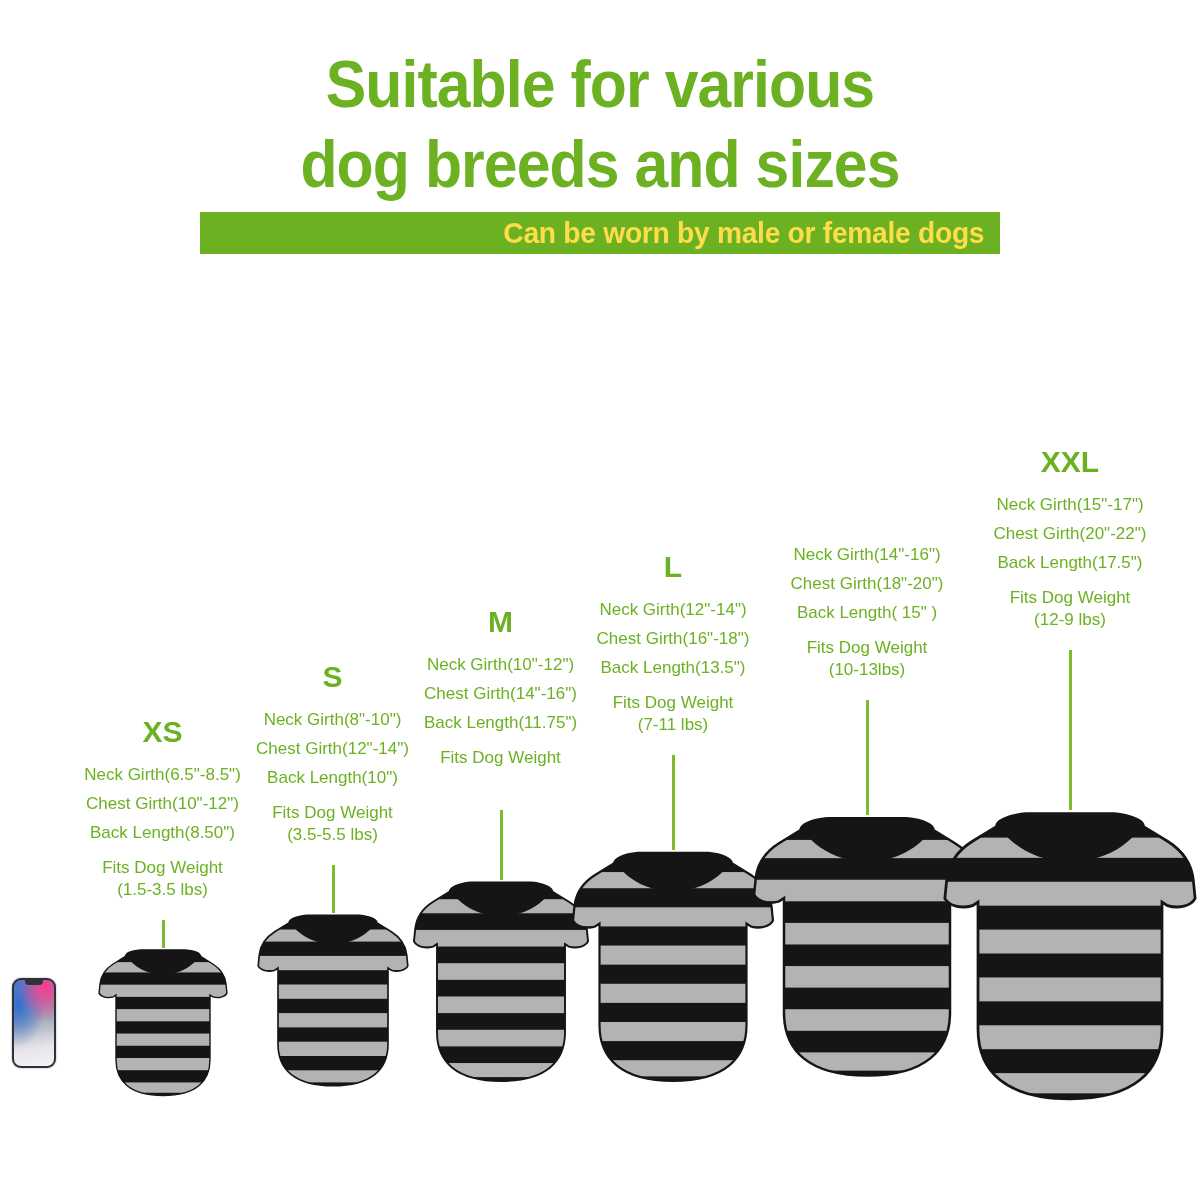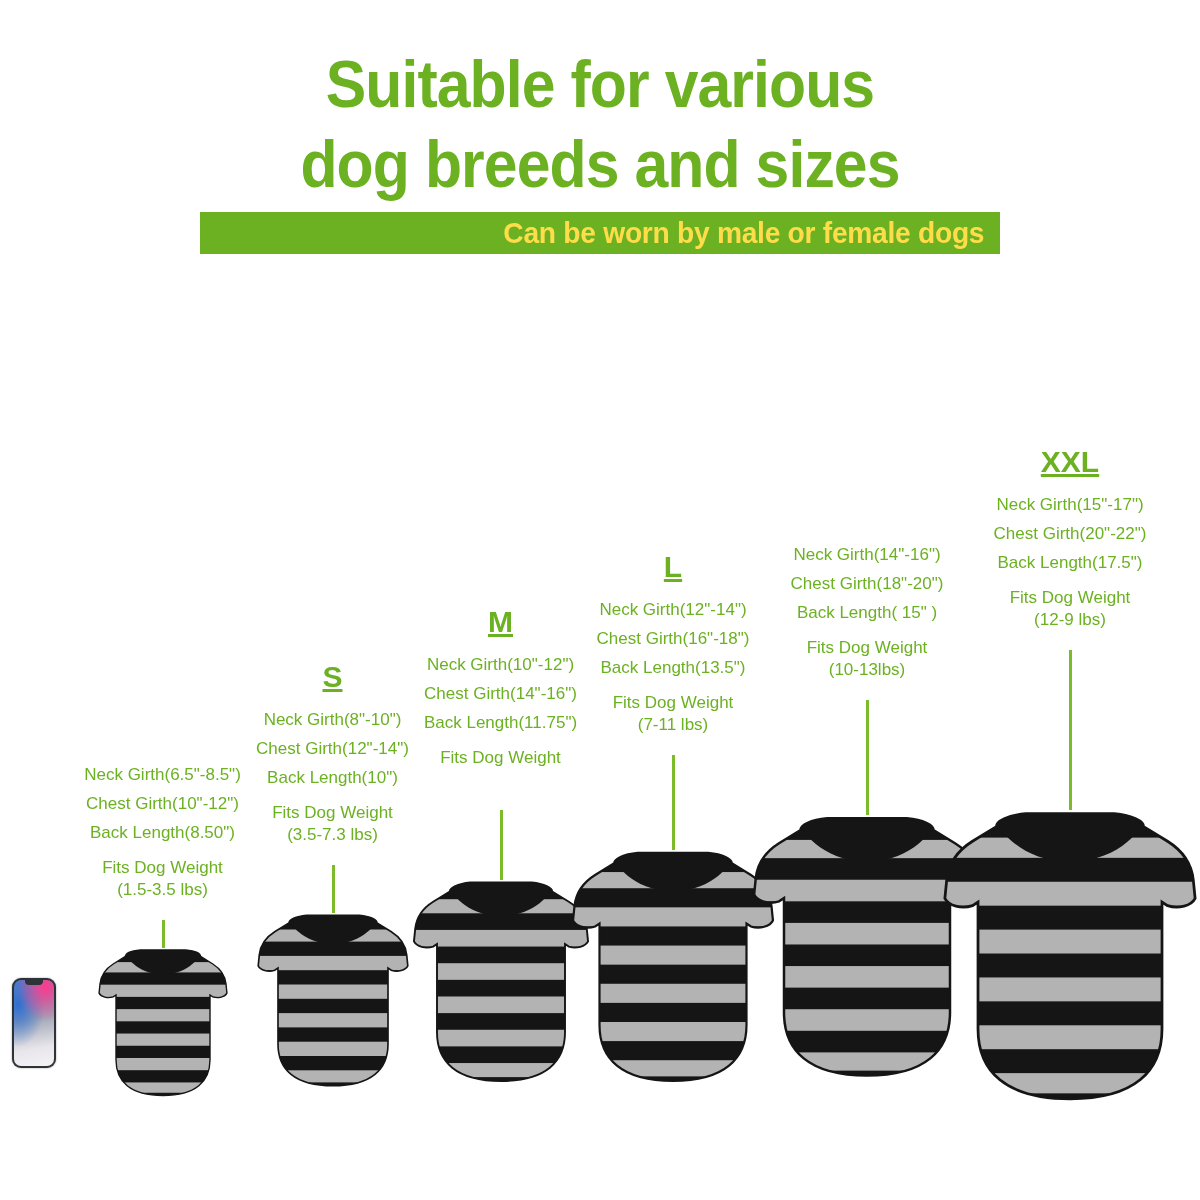--- a/index.html
+++ b/index.html
@@ -62,21 +62,20 @@
   .size-label {
     position: absolute;
     color: #6cb122;
     font-family: "Liberation Sans", sans-serif;
     font-weight: bold;
     font-size: 30px;
     text-align: center;
     width: 100%;
     left: 0;
     white-space: nowrap;
-    text-decoration: underline;
   }
   .spec-list {
     position: absolute;
     width: 100%;
     left: 0;
     text-align: center;
     color: #6cb122;
     font-family: "Liberation Sans", sans-serif;
     font-size: 17px;
     line-height: 29px;
@@ -143,20 +142,21 @@
 <div id="header">
   <div class="headline">Suitable for various</div>
   <div class="headline">dog breeds and sizes</div>
 </div>
 
 <div id="subtitle-banner">
   <span id="subtitle-text">Can be worn by male or female dogs</span>
 </div>
 
 <div class="size-group" style="left:35px; top:715px; width:255px; height:360px;">
+  <div class="size-label" style="top:0;">XS</div>
   <div class="spec-list" style="top:45px;">
     <span class="spec">Neck Girth(6.5"-8.5")</span>
     <span class="spec">Chest Girth(10"-12")</span>
     <span class="spec">Back Length(8.50")</span>
     <span class="spec sub gap">Fits Dog Weight</span>
     <span class="spec sub">(1.5-3.5 lbs)</span>
   </div>
   <div class="leader" style="top:205px; height:28px;"></div>
   <div class="shirt" style="top:233px; transform:translateX(-50%) scale(0.47);">
     <svg class="shirt-svg" width="280" height="320" viewBox="0 0 280 320">
@@ -191,21 +191,21 @@
   </div>
 </div>
 
 <div class="size-group" style="left:205px; top:660px; width:255px; height:400px;">
   <div class="size-label" style="top:0;">S</div>
   <div class="spec-list" style="top:45px;">
     <span class="spec">Neck Girth(8"-10")</span>
     <span class="spec">Chest Girth(12"-14")</span>
     <span class="spec">Back Length(10")</span>
     <span class="spec sub gap">Fits Dog Weight</span>
-    <span class="spec sub">(3.5-7.3 lbs)</span>
+    <span class="spec sub">(3.5-5.5 lbs)</span>
   </div>
   <div class="leader" style="top:205px; height:48px;"></div>
   <div class="shirt" style="top:253px; transform:translateX(-50%) scale(0.55);">
     <svg class="shirt-svg" width="280" height="320" viewBox="0 0 280 320">
       <defs>
         <clipPath id="clip-s">
           <path d="M60,18 C60,12 72,6 92,4 L188,4 C208,6 220,12 220,18
                    L246,34 C262,44 272,58 274,76 L276,96
                    C272,104 258,108 246,104 L240,100
                    L240,238 C240,284 210,314 140,314 C70,314 40,284 40,238

